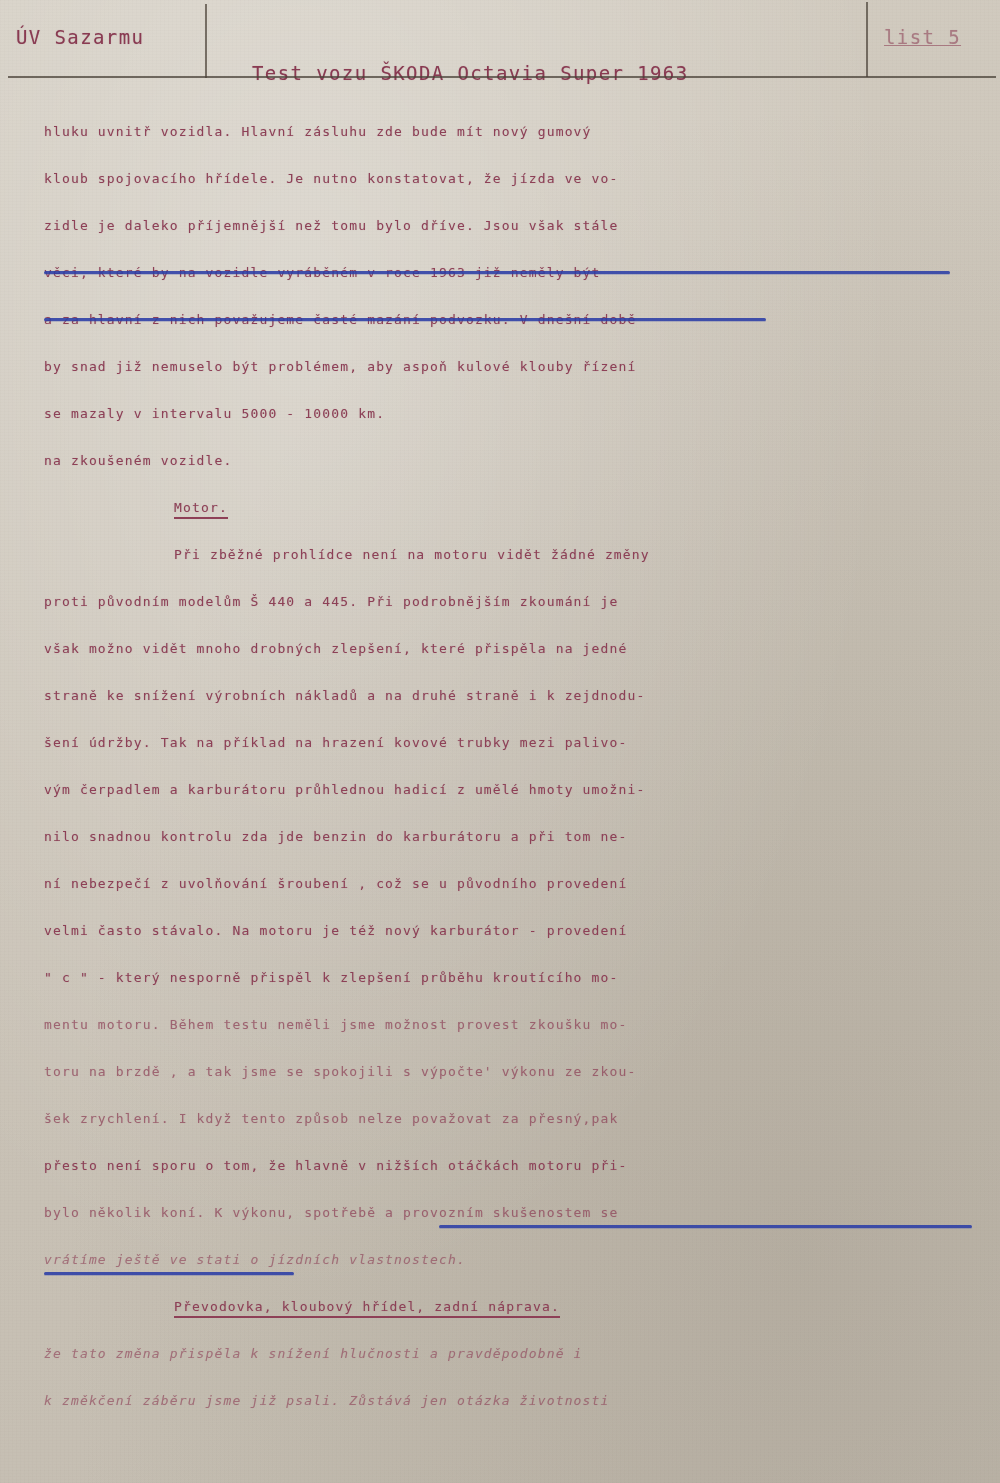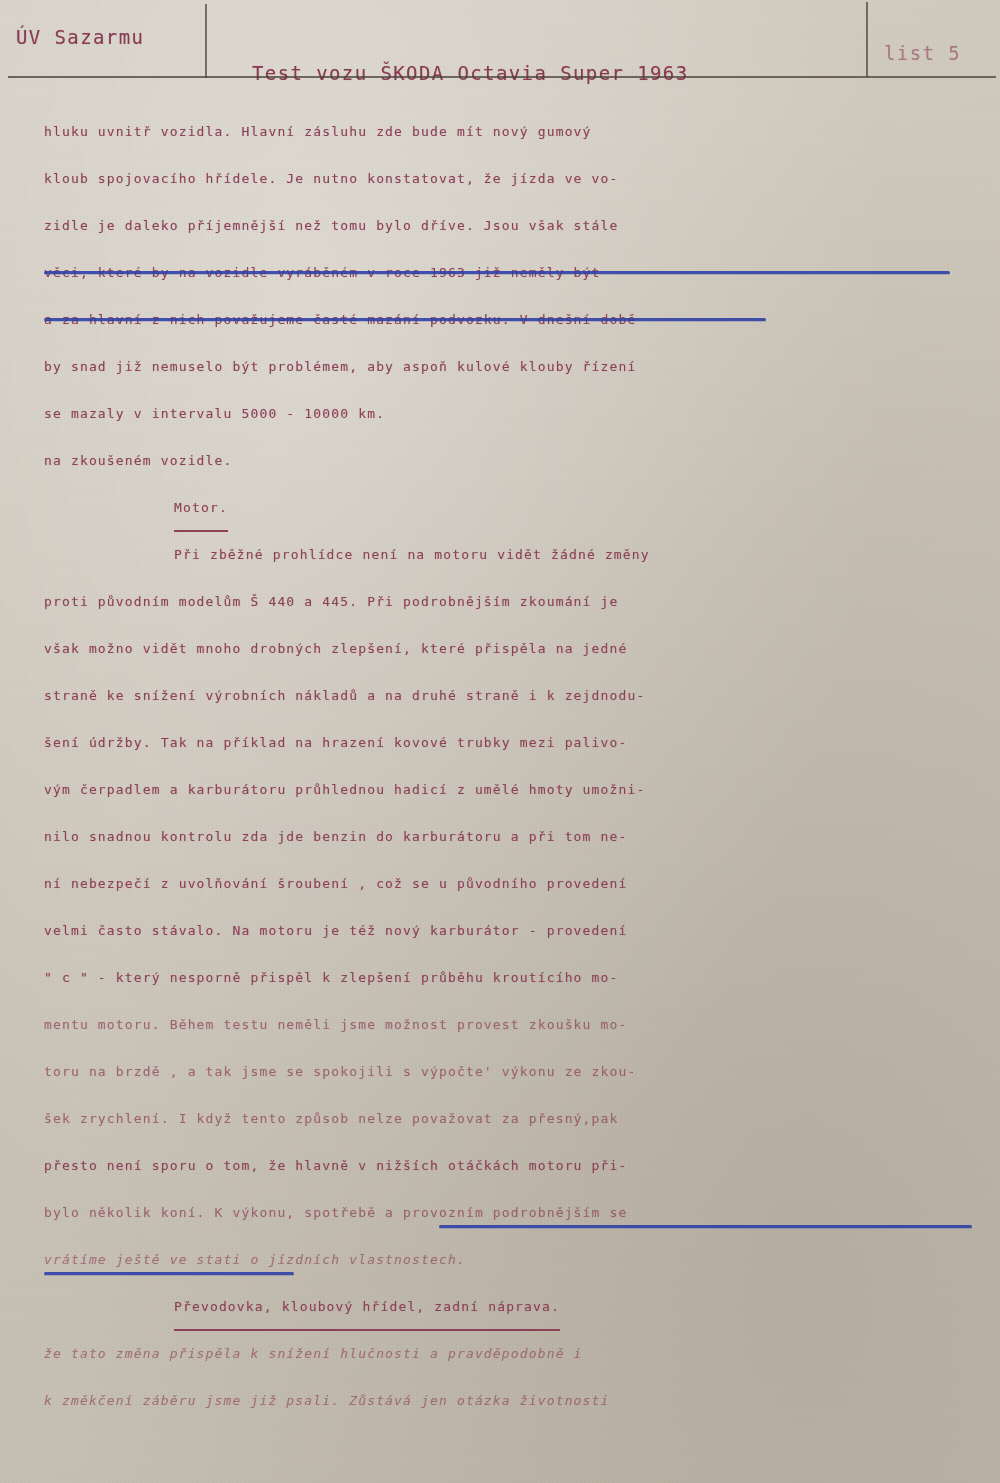--- a/index.html
+++ b/index.html
@@ -63,21 +63,21 @@
   .h-cell {
     position: absolute;
     color: #8a3a52;
     font-size: 19px;
     letter-spacing: 1.4px;
     white-space: nowrap;
     text-shadow: 0 0 1px rgba(120,60,80,.35);
   }
   .h-org   { left: 16px;  top: 26px; }
   .h-title { left: 252px; top: 26px; margin-top: 36px; }
-  .h-sheet { left: 884px; top: 42px; opacity: .55; }
+  .h-sheet { left: 884px; top: 26px; opacity: .55; text-decoration: underline; }
 
   
   .body-text {
     position: absolute;
     left: 44px;
     top: 108px;
     width: 930px;
   }
   .line {
     position: relative;
@@ -91,21 +91,21 @@
   }
   .line.indent { padding-left: 130px; }
   .line.indent2 { padding-left: 140px; }
   .line.faded { opacity: .72; }
   .line.faded2 { opacity: .62; font-style: italic; }
   .line.heading {
     padding-left: 130px;
   }
   .heading .ul-text {
     border-bottom: 2px solid #8e4057;
-    padding-bottom: 15px;
+    padding-bottom: 2px;
   }
 
   
   .pen {
     position: absolute;
     height: 3px;
     background: #2c3ea8;
     border-radius: 2px;
     opacity: .88;
     box-shadow: 0 1px 0 rgba(40,60,170,.25);
@@ -150,21 +150,21 @@
     <div class="line">šení údržby. Tak na příklad na hrazení kovové trubky mezi palivo-</div>
     <div class="line">vým čerpadlem a karburátoru průhlednou hadicí z umělé hmoty umožni-</div>
     <div class="line">nilo snadnou kontrolu zda jde benzin do karburátoru a při tom ne-</div>
     <div class="line">ní nebezpečí z uvolňování šroubení , což se u původního provedení</div>
     <div class="line">velmi často stávalo. Na motoru je též nový karburátor - provedení</div>
     <div class="line">" c " - který nesporně přispěl k zlepšení průběhu kroutícího mo-</div>
     <div class="line faded">mentu motoru. Během testu neměli jsme možnost provest zkoušku mo-</div>
     <div class="line faded">toru na brzdě , a tak jsme se spokojili s výpočte' výkonu ze zkou-</div>
     <div class="line faded">šek zrychlení. I když tento způsob nelze považovat za přesný,pak</div>
     <div class="line">přesto není sporu o tom, že hlavně v nižších otáčkách motoru při-</div>
-    <div class="line faded">bylo několik koní. K výkonu, spotřebě a provozním podrobnějším se</div>
+    <div class="line faded">bylo několik koní. K výkonu, spotřebě a provozním skušenostem se</div>
     <div class="line faded2">vrátíme ještě ve stati o jízdních vlastnostech.</div>
 
     <div class="line heading"><span class="ul-text">Převodovka, kloubový hřídel, zadní náprava.</span></div>
 
     <div class="line faded2">že tato změna přispěla k snížení hlučnosti a pravděpodobně i</div>
     <div class="line faded2">k změkčení záběru jsme již psali. Zůstává jen otázka životnosti</div>
 
     <div class="pen pen-u1"></div>
     <div class="pen pen-u2"></div>
     <div class="pen pen-u3"></div>

